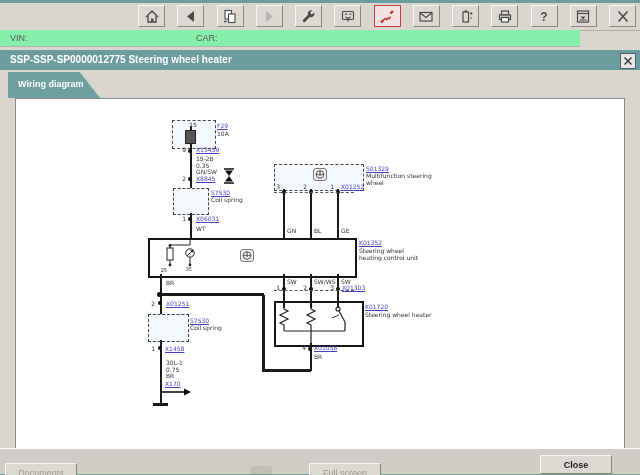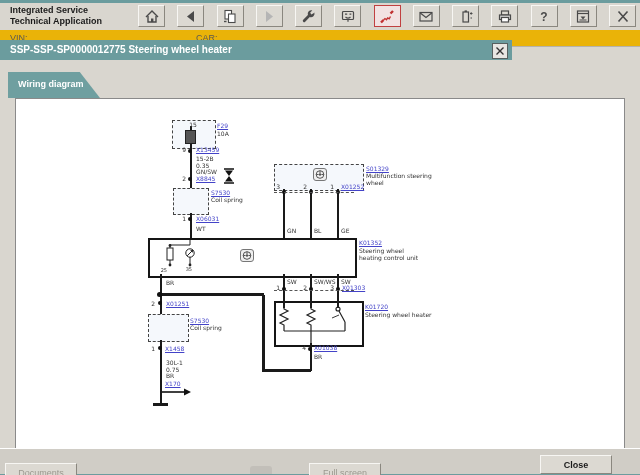--- a/index.html
+++ b/index.html
@@ -10,25 +10,25 @@
   .edge{position:absolute;left:0;width:640px;height:3px;background:#6b9c9e;}
   
   #header{position:absolute;left:0;top:3px;width:640px;height:27px;background:#d9d6cf;border-bottom:1px solid #b0ada5;}
   #appTitle{position:absolute;left:10px;top:2px;font-size:9px;font-weight:bold;color:#1a1a1a;line-height:11px;}
   #toolbar{position:absolute;left:138px;top:2px;width:498px;height:22px;display:flex;justify-content:space-between;align-items:center;}
   .tbtn{width:27px;height:22px;background:#dcd9d2;border:1px solid;border-color:#f7f6f3 #8a877f #8a877f #f7f6f3;
         display:flex;align-items:center;justify-content:center;padding:0;}
   .tbtn.alert{border:1px solid #c04040;background:#f2e2e2;}
   .tbtn svg{display:block;}
   
-  #vinbar{position:absolute;left:0;top:30px;width:640px;height:16px;background:#eab308;border-bottom:1px solid #b5b2aa;}
+  #vinbar{position:absolute;left:0;top:30px;width:580px;height:16px;background:#86efac;border-bottom:1px solid #b5b2aa;}
   .vlbl{position:absolute;top:3px;font-size:9px;color:#5a5852;}
   #carValue{position:absolute;left:224px;top:2px;font-size:9.5px;color:#111;font-weight:bold;white-space:nowrap;}
   
-  #docbar{position:absolute;left:0;top:40px;width:512px;height:20px;background:#6b9c9e;}
+  #docbar{position:absolute;left:0;top:50px;width:640px;height:20px;background:#6b9c9e;}
   #docTitle{position:absolute;left:10px;top:4px;font-size:10px;font-weight:bold;color:#fff;}
   #docClose{position:absolute;right:4px;top:3px;width:14px;height:14px;background:#e7e6e2;border:1px solid #56605f;
             display:flex;align-items:center;justify-content:center;}
   
   #tab{position:absolute;left:8px;top:72px;width:92px;height:26px;background:#6f9fa0;
        clip-path:polygon(0 0,78% 0,100% 100%,0 100%);}
   #tabLabel{position:absolute;left:10px;top:7px;font-size:9px;font-weight:bold;color:#fff;}
   
   #panel{position:absolute;left:15px;top:98px;width:608px;height:350px;background:#fff;border:1px solid #8a8a8a;}
   .bxd{position:absolute;border:1px dashed #444;background:#f5f8fc;}
@@ -49,24 +49,20 @@
   .fbtn.dis{color:#9b988f;font-weight:normal;margin-top:8px;}
   #artifact{position:absolute;left:250px;top:466px;width:22px;height:8px;background:#c2bfb9;border-radius:3px 3px 0 0;}
 </style>
 </head>
 <body>
 
 <div class="edge" style="top:0"></div>
 <div class="edge" style="top:472px"></div>
 
 <div id="header">
-  <div id="appTitle">
-    <div>Integrated Service</div>
-    <div>Technical Application</div>
-  </div>
   <div id="toolbar">
     <button class="tbtn">
       <svg width="16" height="15" viewBox="0 0 16 15" fill="none" stroke="#4a4a4a" stroke-width="1.4">
           <path d="M2 8 L8 2 L14 8"></path>
           <path d="M4 7 V13 H12 V7"></path>
           <rect x="7" y="9.5" width="2.4" height="3.5" fill="#4a4a4a" stroke="none"></rect>
         </svg>
     </button>
     <button class="tbtn">
       <svg width="16" height="15" viewBox="0 0 16 15">

